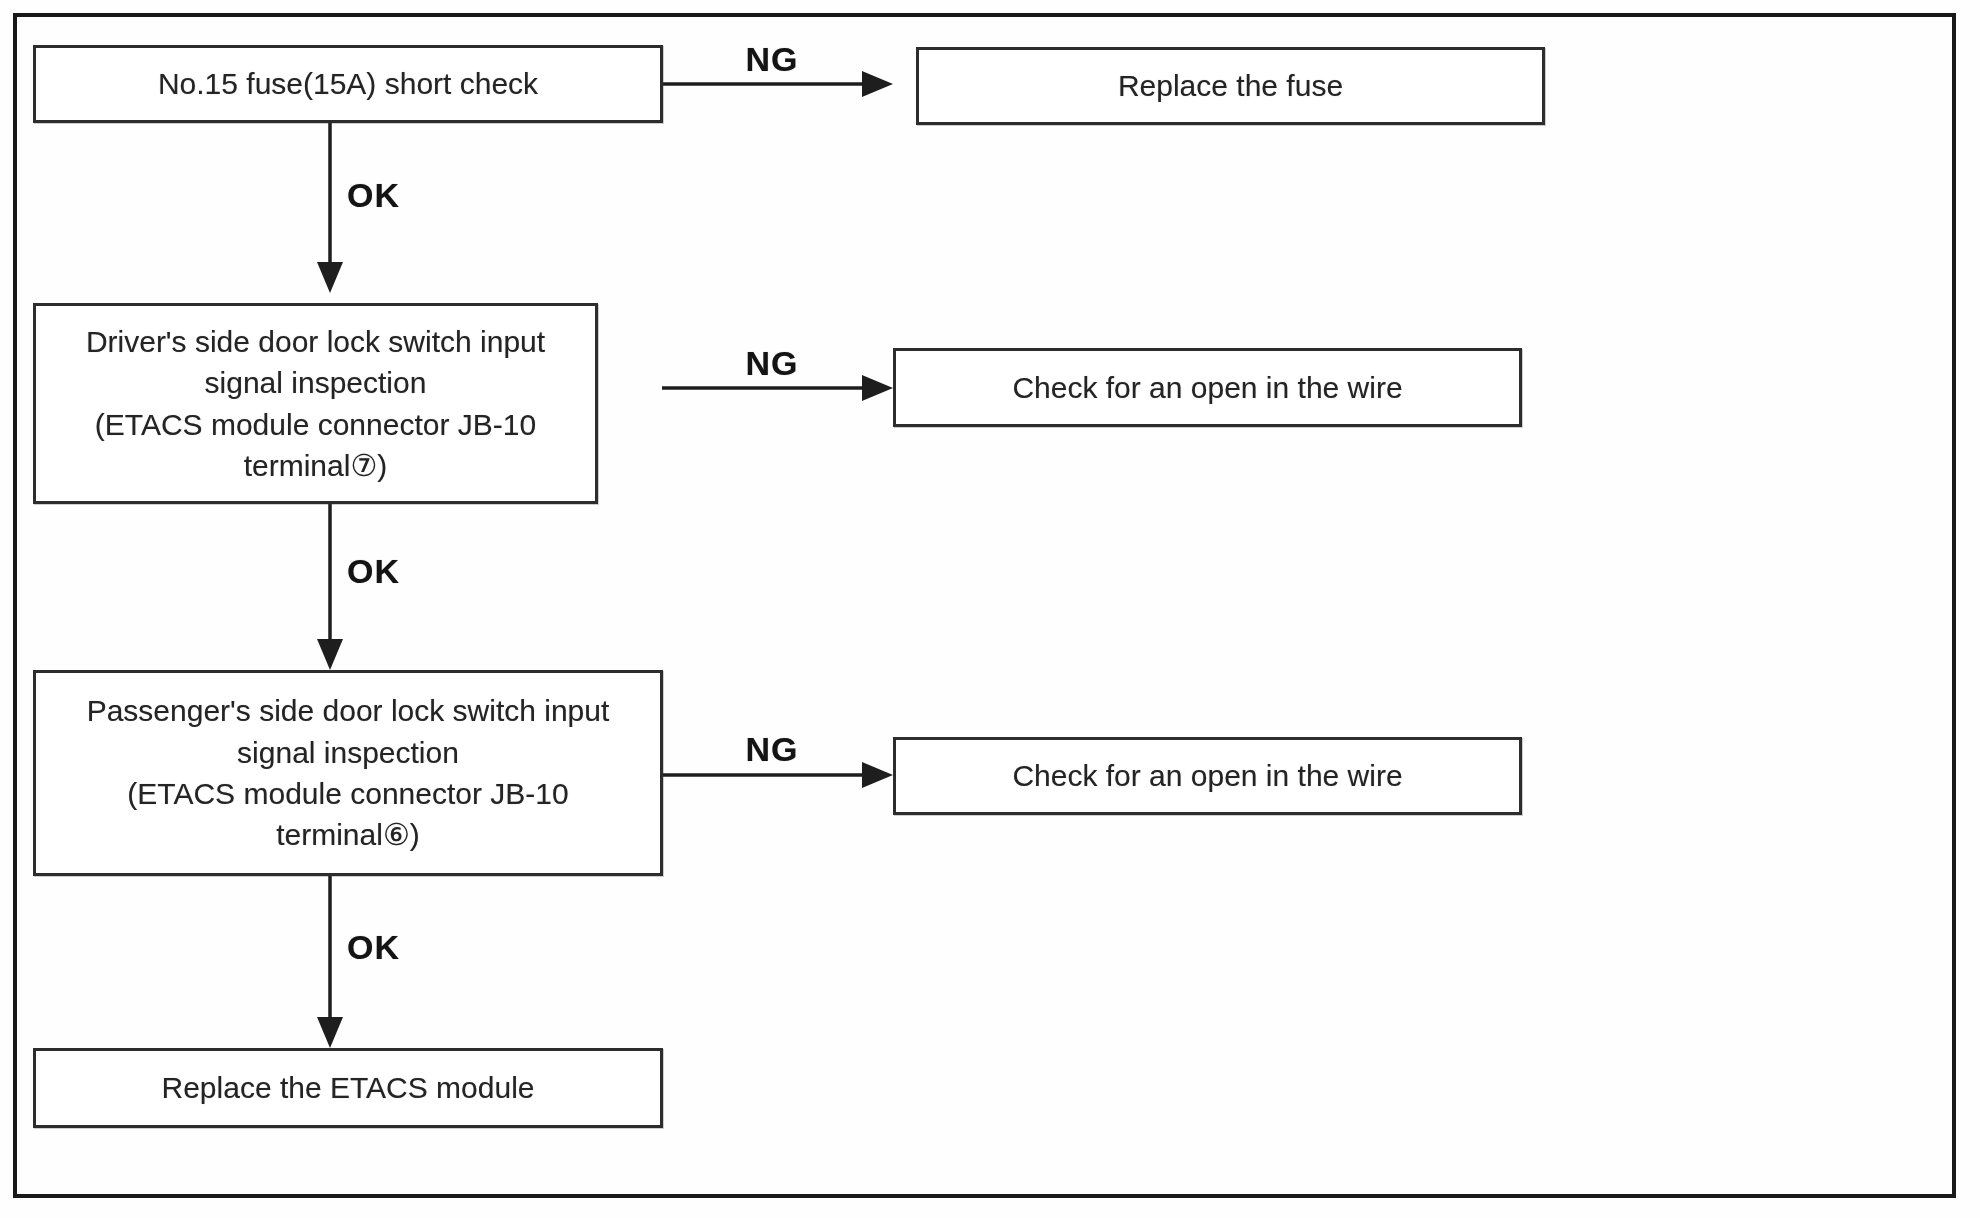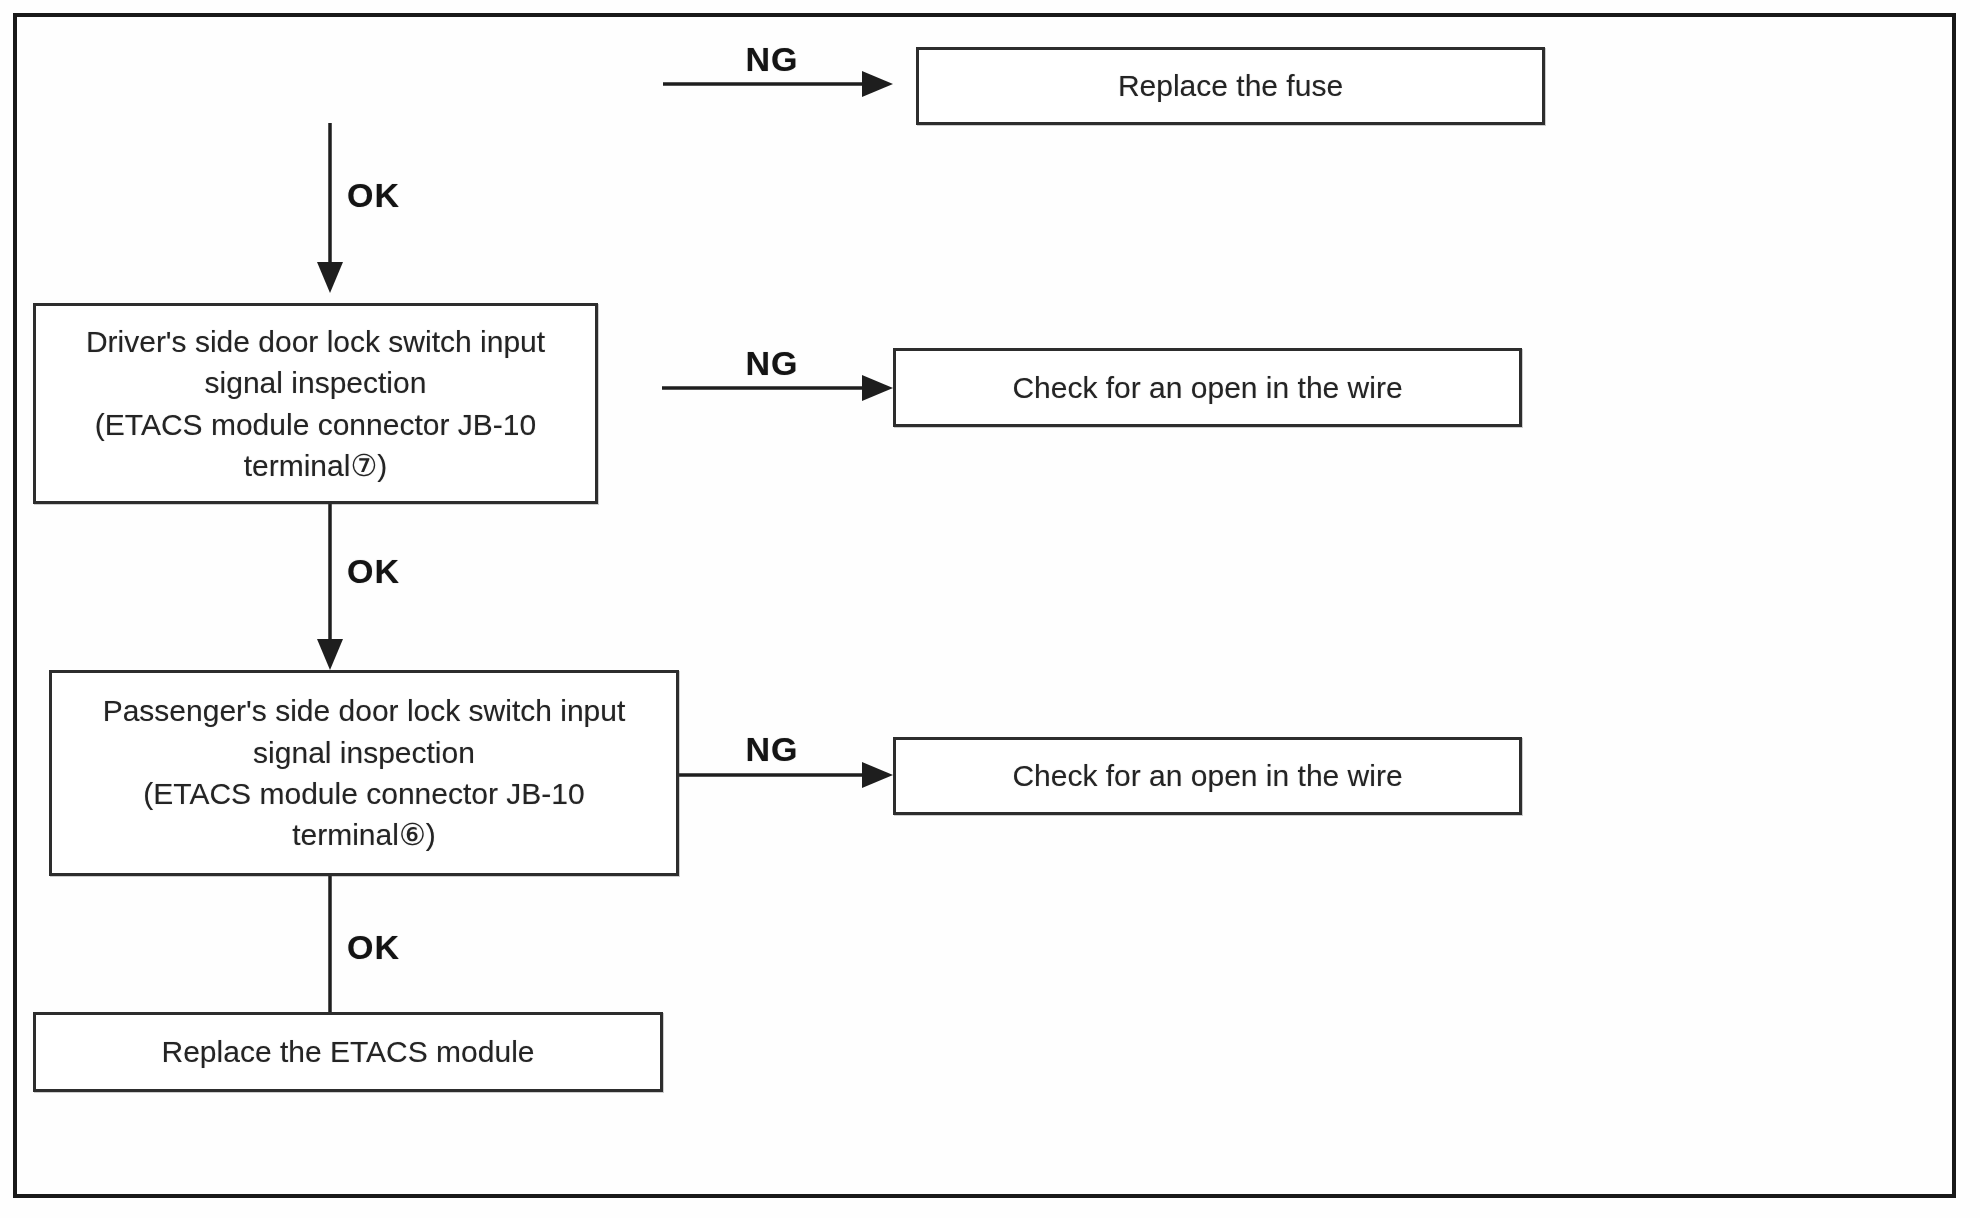--- a/index.html
+++ b/index.html
@@ -39,22 +39,22 @@
     line-height: 1.38;
     white-space: pre-line;
     color: #242424;
     text-shadow: 0 0 1px rgba(45,45,45,0.35);
     box-shadow: 1px 1px 0 rgba(60,60,60,0.25);
     padding: 4px 10px;
   }
   
   .node-l1 { left: 33px;  top: 45px;   width: 630px; height: 78px;  }
   .node-l2 { left: 33px;  top: 303px;  width: 565px; height: 201px; }
-  .node-l3 { left: 33px;  top: 670px;  width: 630px; height: 206px; margin-left: 16px; }
-  .node-l4 { left: 33px;  top: 1012px; width: 630px; height: 80px;  }
+  .node-l3 { left: 33px;  top: 670px;  width: 630px; height: 206px; }
+  .node-l4 { left: 33px;  top: 1048px; width: 630px; height: 80px;  }
   
   .node-r1 { left: 893px; top: 47px;   width: 629px; height: 78px; margin-left: 23px;  }
   .node-r2 { left: 893px; top: 348px;  width: 629px; height: 79px;  }
   .node-r3 { left: 893px; top: 737px;  width: 629px; height: 78px;  }
 
   .connectors {
     position: absolute;
     left: 0; top: 0;
     width: 1980px;
     height: 1218px;
@@ -104,20 +104,21 @@
     <line x1="330" y1="123" x2="330" y2="266"></line>
     <polygon points="317,262 343,262 330,293"></polygon>
 
     <line x1="330" y1="494" x2="330" y2="643"></line>
     <polygon points="317,639 343,639 330,670"></polygon>
 
     <line x1="330" y1="876" x2="330" y2="1021"></line>
     <polygon points="317,1017 343,1017 330,1048"></polygon>
   </svg>
 
+  <div class="node node-l1">No.15 fuse(15A) short check</div>
   <div class="node node-l2">Driver's side door lock switch input
 signal inspection
 (ETACS module connector JB-10
 terminal⑦)</div>
   <div class="node node-l3">Passenger's side door lock switch input
 signal inspection
 (ETACS module connector JB-10
 terminal⑥)</div>
   <div class="node node-l4">Replace the ETACS module</div>
 

